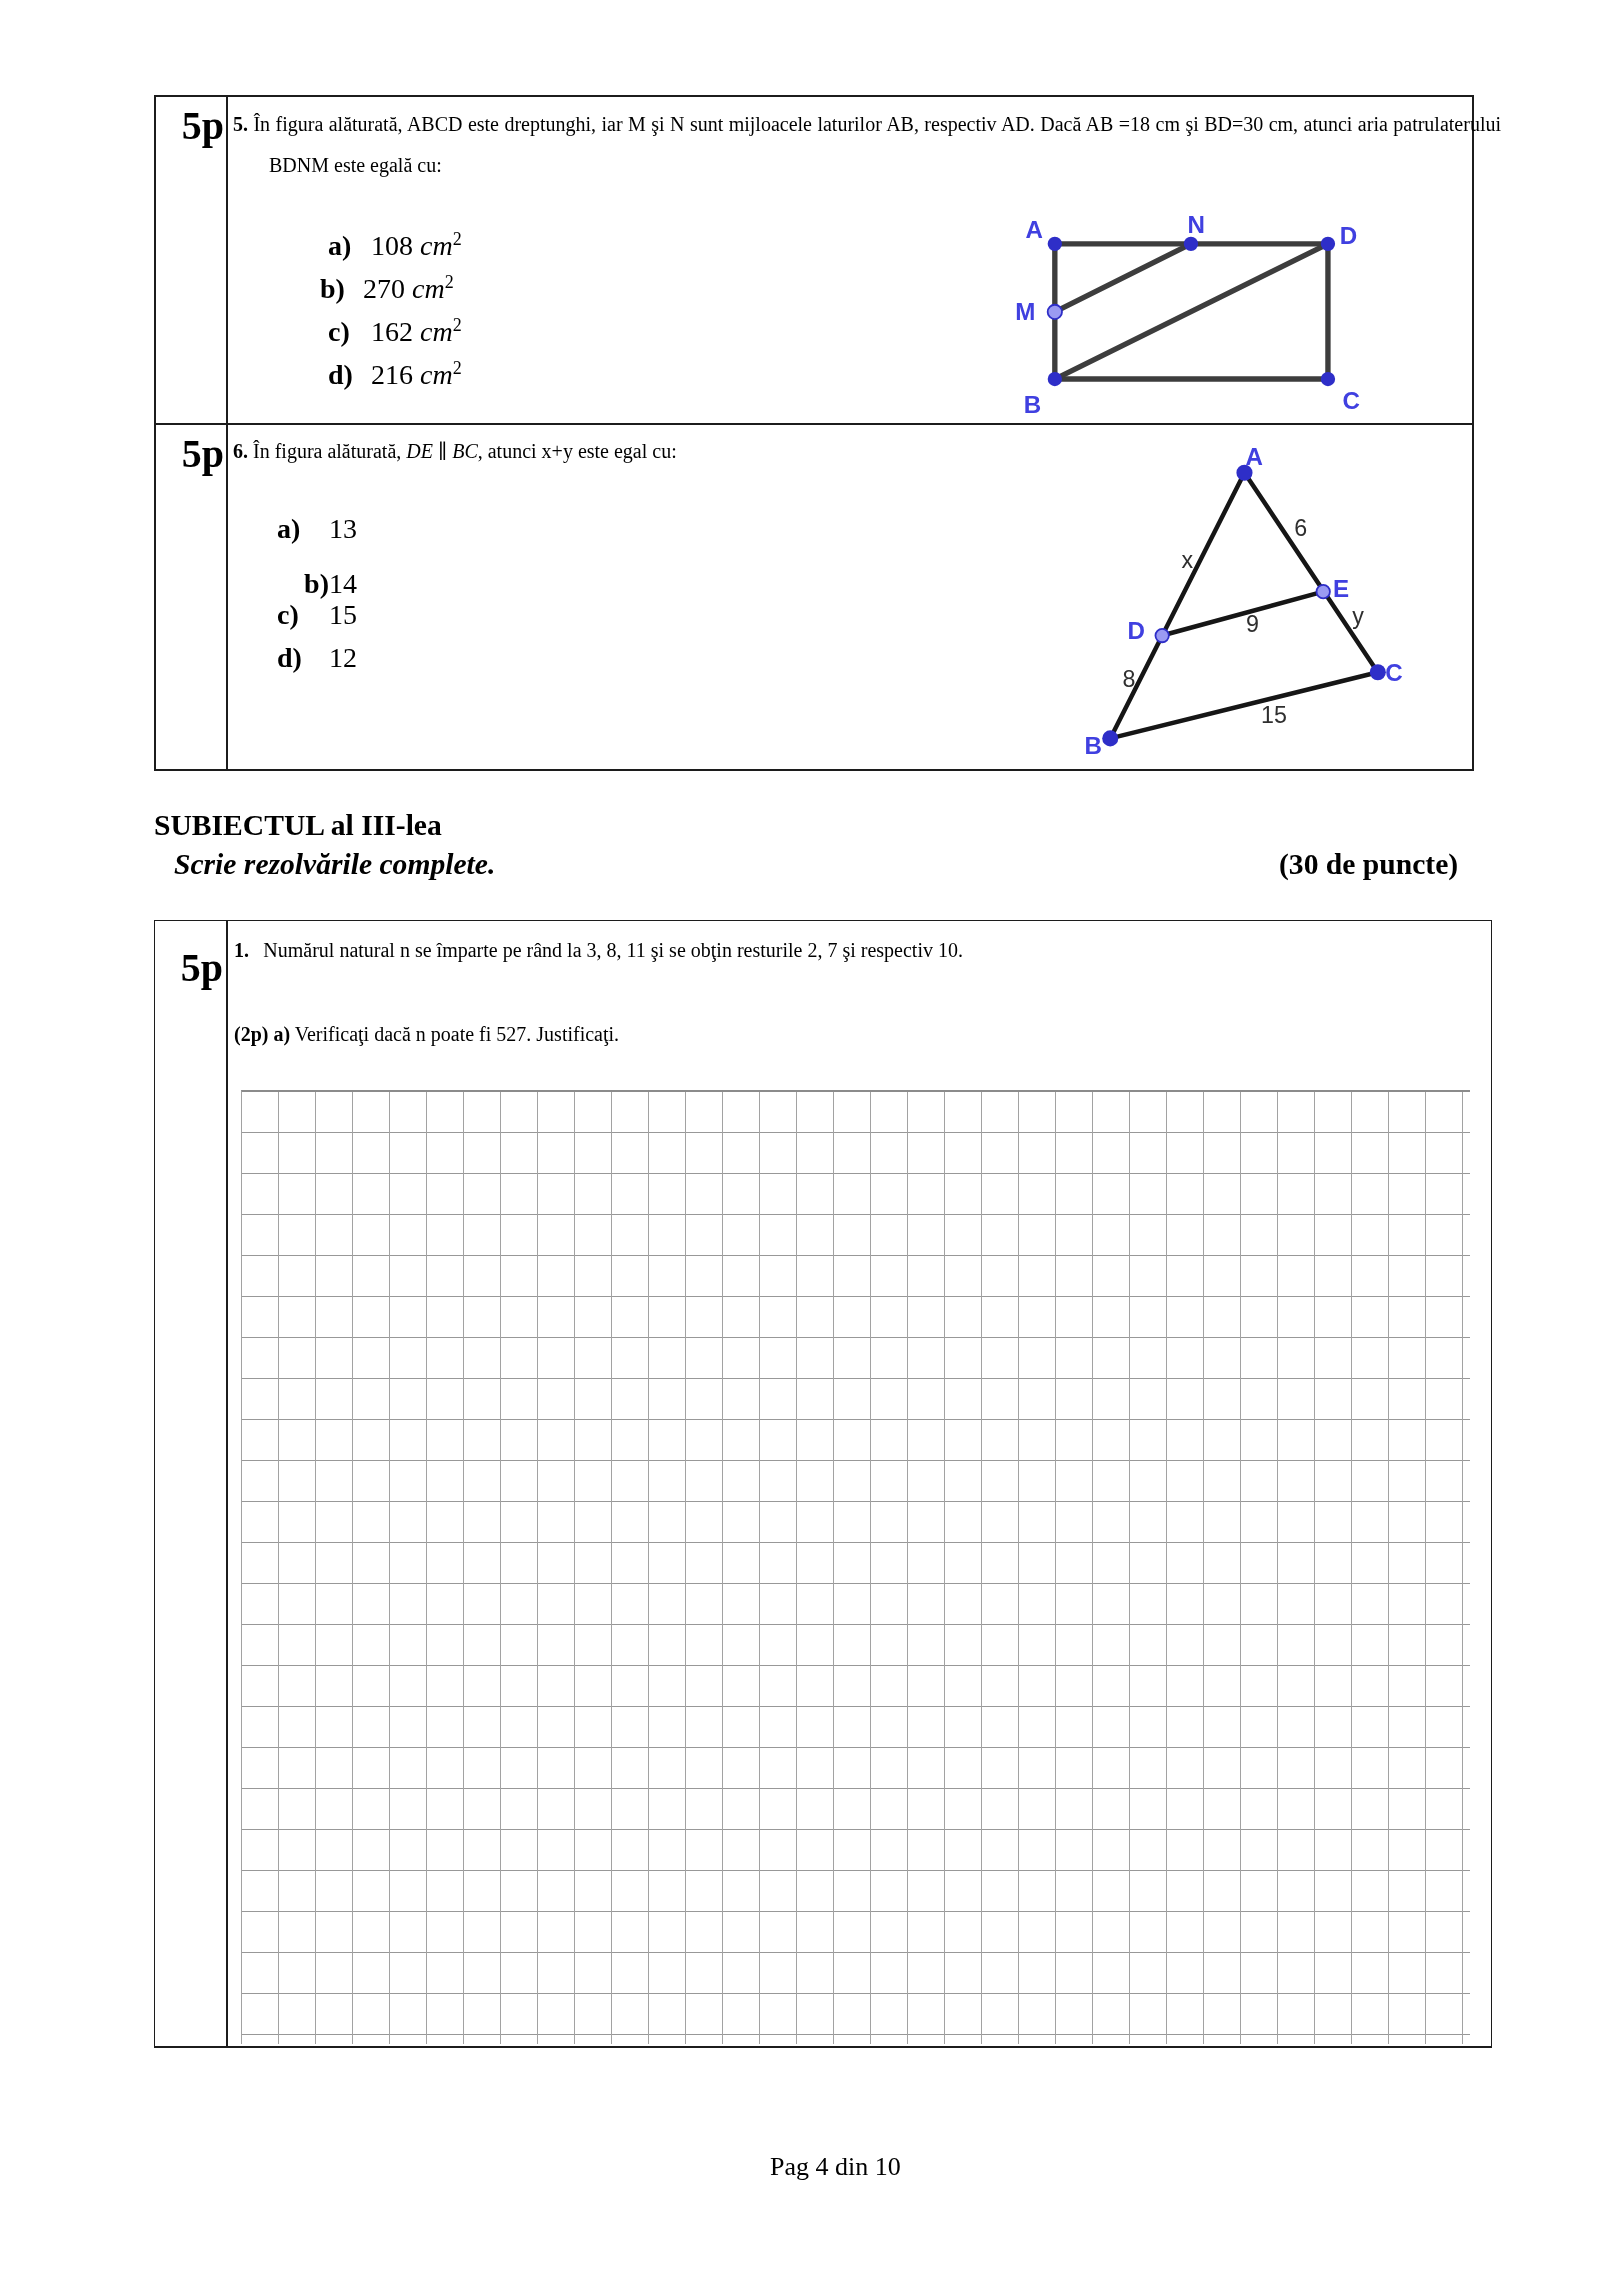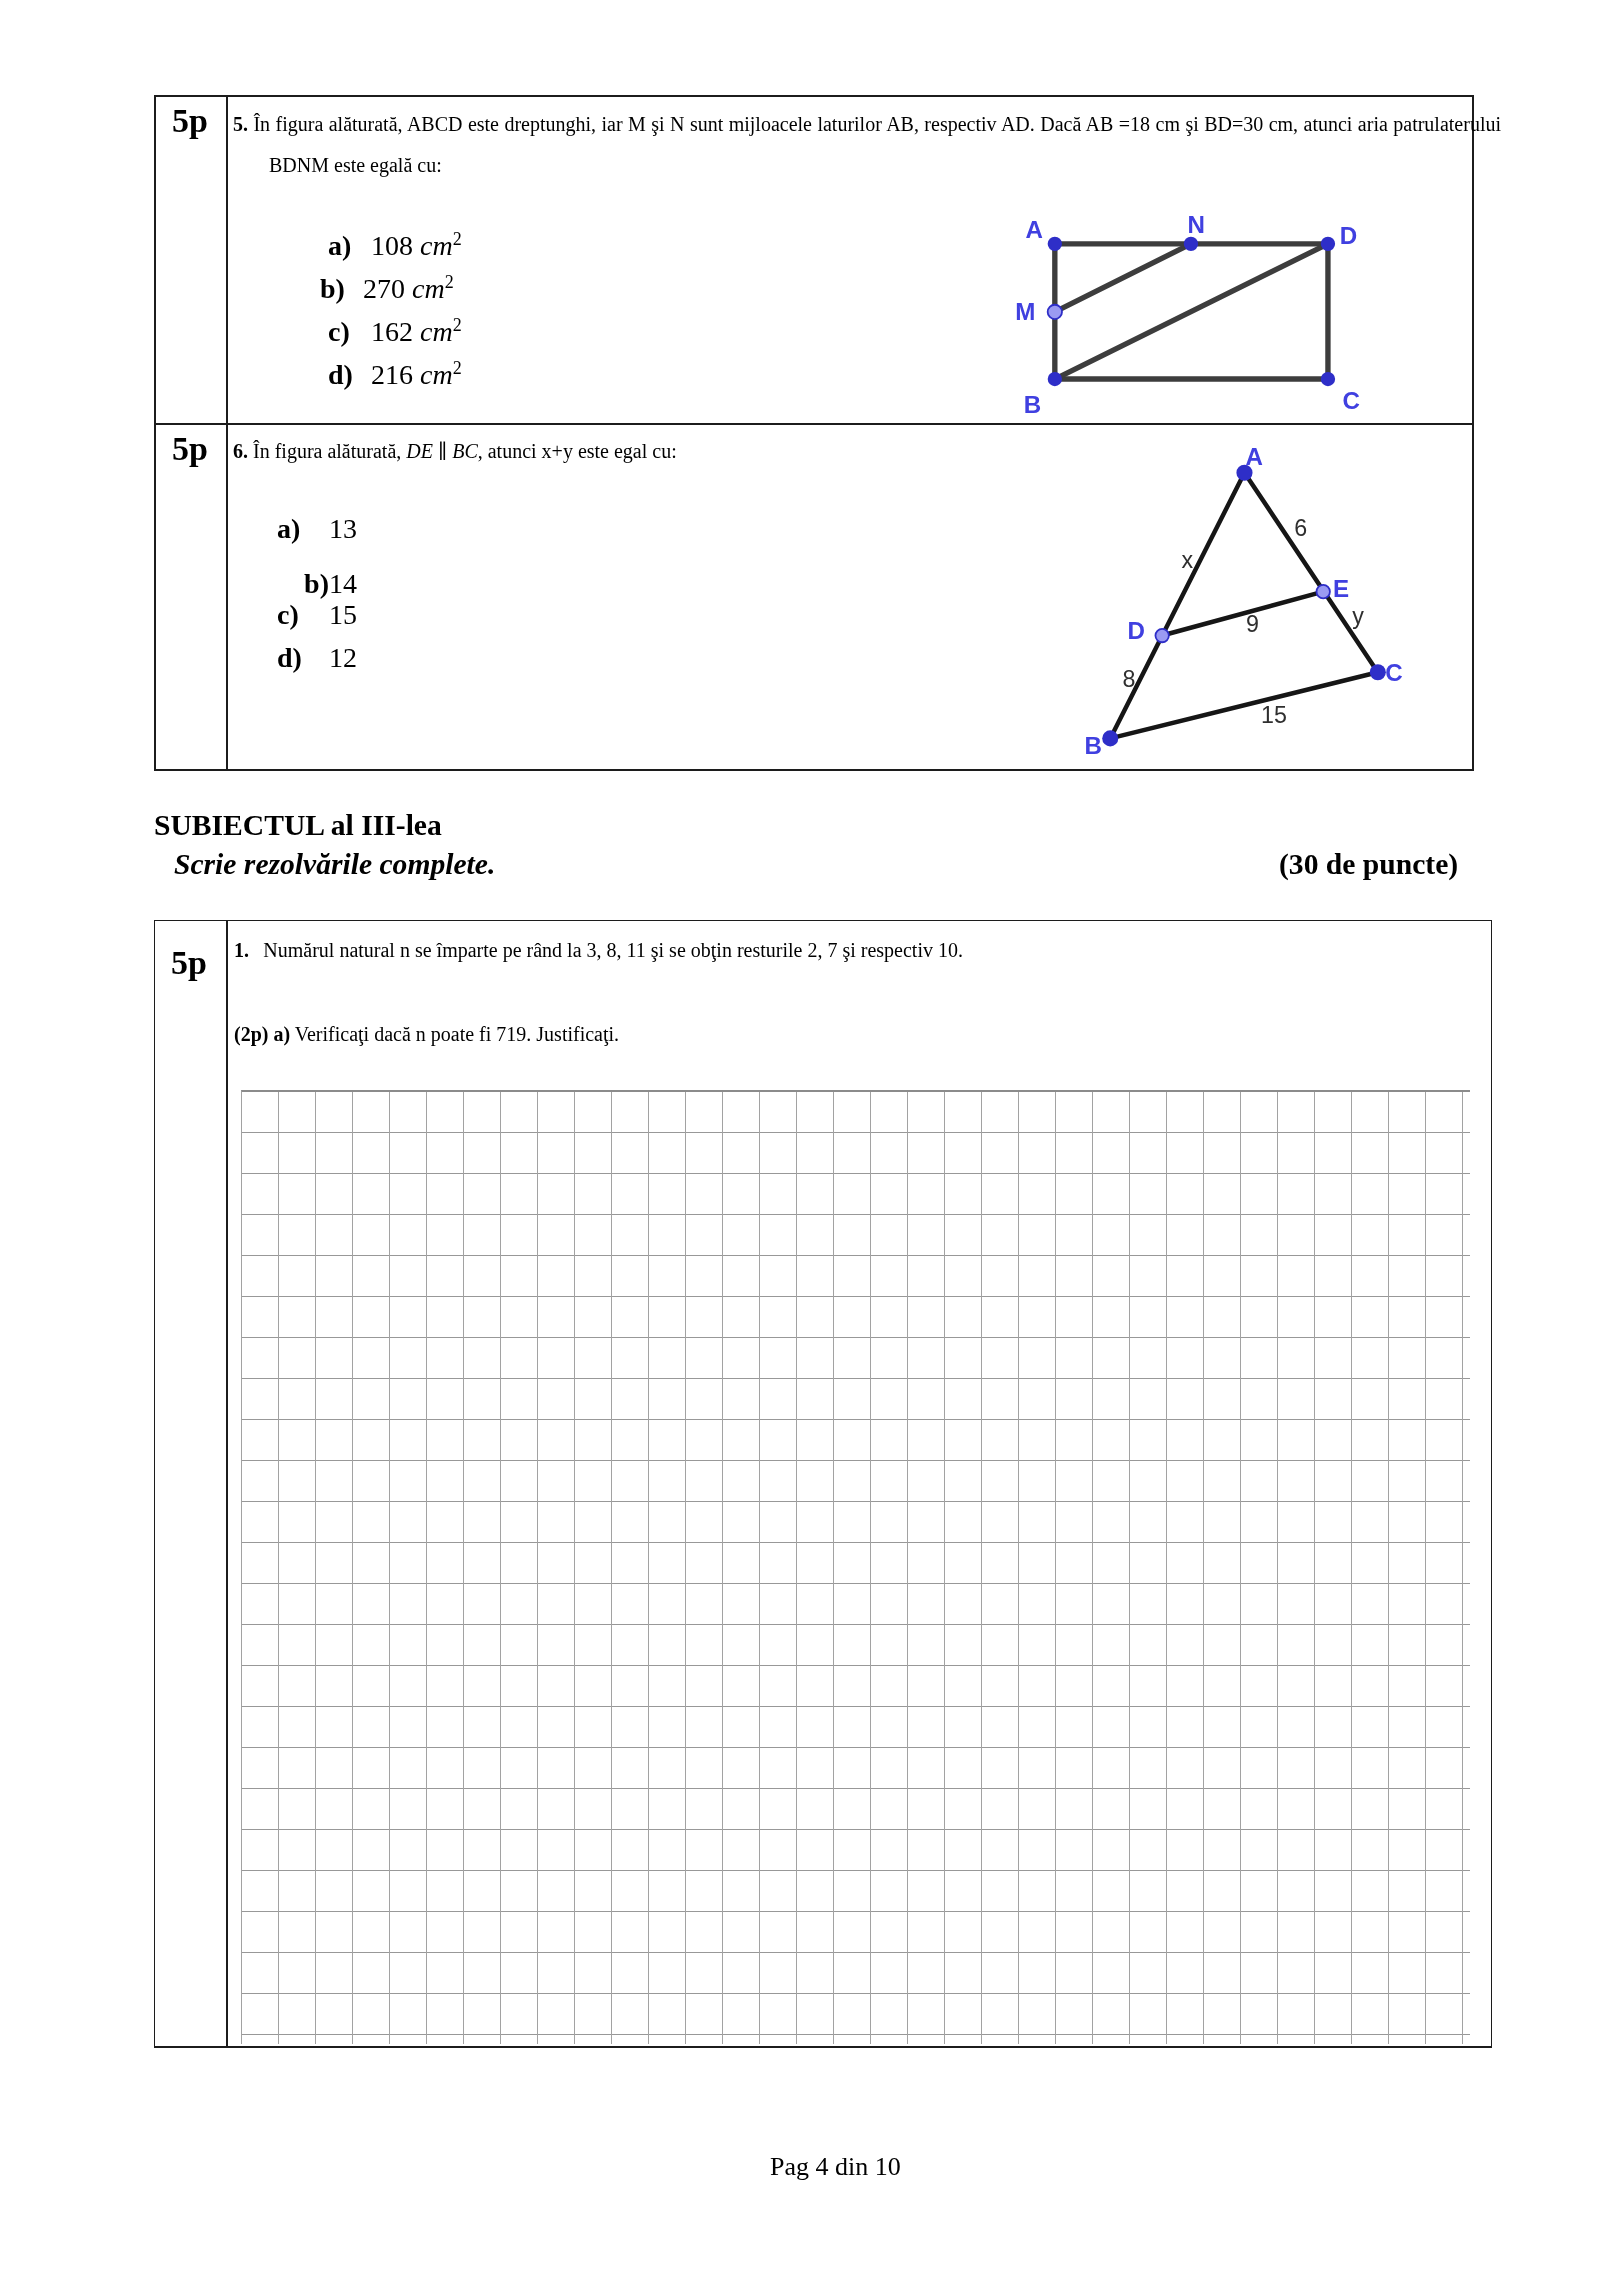--- a/index.html
+++ b/index.html
@@ -8,22 +8,22 @@
     font-family:"Liberation Serif","DejaVu Serif",serif; color:#000;
     overflow:hidden;
   }
   .abs { position:absolute; }
 
   
   .tbl { position:absolute; border:2.7px solid #1c1c1c; box-sizing:border-box; }
   .vdiv { position:absolute; top:0; bottom:0; width:1.8px; background:#1c1c1c; }
   .hdiv { position:absolute; left:0; right:0; height:1.8px; background:#1c1c1c; }
 
-  .pts { position:absolute; left:0; width:68px; text-align:center;
-         font-weight:bold; font-size:34px; }
+  .pts { position:absolute; left:0; width:68px; text-align:right;
+         font-weight:bold; font-size:40px; }
 
   .qtext { font-size:20px; line-height:41px; }
   .qpara { position:absolute; text-align:justify; }
   .num { font-weight:bold; }
 
   .opt { position:absolute; font-size:28px; white-space:nowrap; }
   .opt .lbl { font-weight:bold; display:inline-block; }
   .opt sup { font-size:18px; }
 
   .heading  { position:absolute; font-size:29.6px; font-weight:bold; }
@@ -154,21 +154,21 @@
   <div class="heading" style="left:1279px; top:848px;">(30 de puncte)</div>
 
   <div class="tbl" style="left:154px; top:920px; width:1338px; height:1128px; border-width:1.8px 1.8px 2.7px 1.8px;">
     <div class="vdiv" style="left:71px;"></div>
 
     <div class="pts" style="top:23px;">5p</div>
 
     <div class="qtext abs" style="left:79px; top:9px; width:1191px;"><span class="num" style="margin-right:14.3px;">1.</span><span>Numărul natural n se împarte pe rând la 3, 8, 11 şi se obţin resturile 2, 7 şi respectiv 10.</span></div>
 
     <div class="qtext abs" style="left:79px; top:93px; width:1191px;"><span class="num">(2p) a)</span>
-      <span>Verificaţi dacă n poate fi 719. Justificaţi.</span></div>
+      <span>Verificaţi dacă n poate fi 527. Justificaţi.</span></div>
 
     <div class="grid" style="left:86px; top:169px; width:1229px; height:954px;"></div>
   </div>
 
   <div class="footer" style="left:770px; top:2152px;">Pag 4 din 10</div>
 
 </div>
 
 
 </body></html>

